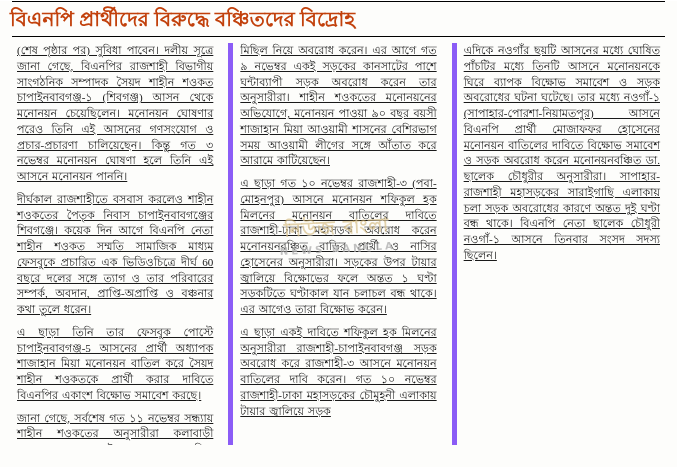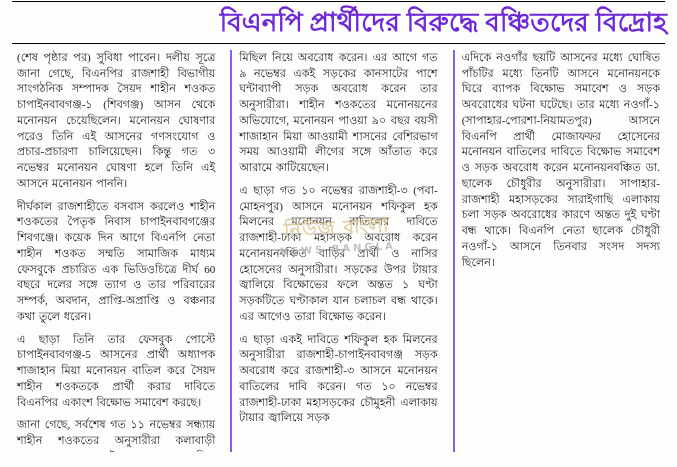--- a/index.html
+++ b/index.html
@@ -36,51 +36,52 @@
     top: -4px;
     font-size: 12px;
     white-space: nowrap;
     color: #2a2a2a;
   }
   .rule-top {
     border-top: 1px solid #000;
     margin: 1px 2px 0 2px;
   }
   .headline {
-    text-align: right;
-    font-size: 26px;
+    text-align: left;
+    font-size: 20px;
     font-weight: bold;
     letter-spacing: 0.2px;
     padding: 6px 0 5px 0;
-    color: #6d28d9;
+    color: #c2410c;
     line-height: 1.15;
   }
   .rule-under-headline {
     border-bottom: 1px solid #000;
     margin: 0 2px 6px 2px;
   }
   .columns {
     display: flex;
     gap: 8px;
     height: 402px;
+    text-decoration: underline;
   }
   .col {
     flex: 1 1 0;
     padding: 0 7px;
     box-sizing: border-box;
     font-size: 11.1px;
     line-height: 1.42;
     text-align: justify;
     text-justify: inter-word;
     overflow: hidden;
     position: relative;
     word-spacing: 1px;
   }
   .col + .col {
-    border-left: 2px solid #8b5cf6;
+    border-left: 5px solid #8b5cf6;
   }
   .col p {
     margin: 0 0 7px 0;
   }
   .col p.first-par:first-letter {
     font-weight: normal;
   }
   .watermark {
     position: absolute;
     left: 212px;

